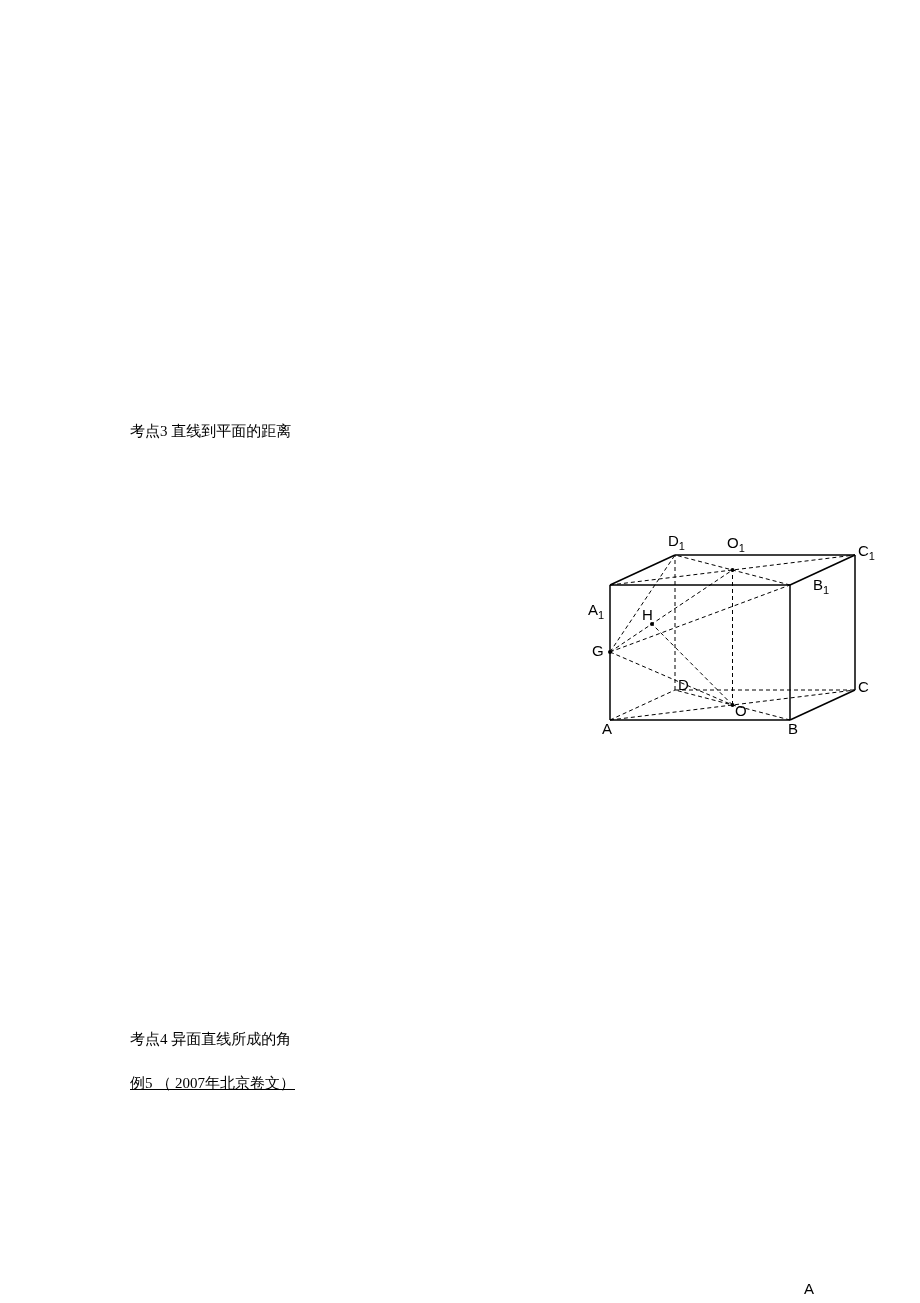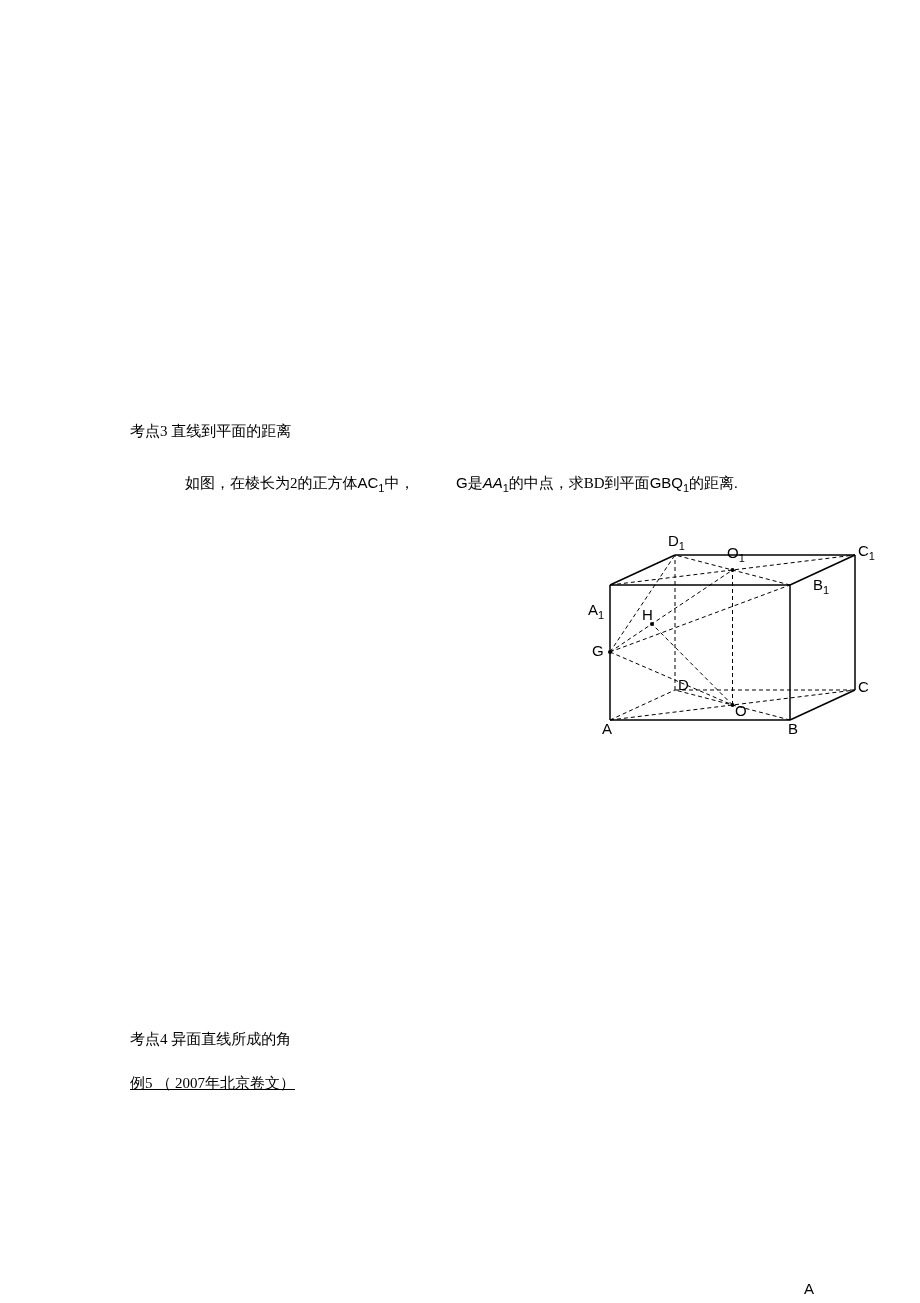--- a/index.html
+++ b/index.html
@@ -58,25 +58,20 @@
 </style>
 </head>
 <body>
 
 <div class="page">
 
   <div class="line" style="top:420px;">
     <span>考点3 直线到平面的距离</span>
   </div>
 
-  <div class="line" style="top:472px; left:185px;">
-    <span>如图，在棱长为2的正方体</span><span class="latin">AC</span><sub class="latin">1</sub><span>中，</span>
-    <span style="display:inline-block; width:34px;"></span>
-    <span class="latin">G是</span><span class="latin" style="font-style:italic;">AA</span><sub class="latin">1</sub><span>的中点，求BD到平面</span><span class="latin">GBQ</span><sub class="latin">1</sub><span>的距离.</span>
-  </div>
 
   <div class="figure-area">
     <svg viewBox="0 0 296 220">
 
       <line x1="30" y1="200" x2="210" y2="200" stroke="#000" stroke-width="1.5"></line>
       <line x1="30" y1="200" x2="30" y2="65" stroke="#000" stroke-width="1.5"></line>
       <line x1="210" y1="200" x2="210" y2="65" stroke="#000" stroke-width="1.5"></line>
       <line x1="30" y1="65" x2="210" y2="65" stroke="#000" stroke-width="1.5"></line>
       <line x1="30" y1="65" x2="95" y2="35" stroke="#000" stroke-width="1.5"></line>
       <line x1="95" y1="35" x2="275" y2="35" stroke="#000" stroke-width="1.5"></line>
@@ -120,21 +115,21 @@
     </div>
     <div class="fig-label" style="left:278px; top:22px;">
       <span>C</span><sub>1</sub>
     </div>
     <div class="fig-label" style="left:8px; top:58px;margin-top:23px;">
       <span>A</span><sub>1</sub>
     </div>
     <div class="fig-label" style="left:213px; top:56px;margin-left:20px;">
       <span>B</span><sub>1</sub>
     </div>
-    <div class="fig-label" style="left:147px; top:24px;">
+    <div class="fig-label" style="left:147px; top:14px;">
       <span>O</span><sub>1</sub>
     </div>
     <div class="fig-label" style="left:12px; top:122px;">
       <span>G</span>
     </div>
     <div class="fig-label" style="left:62px; top:86px;">
       <span>H</span>
     </div>
     <div class="fig-label" style="left:98px; top:156px;">
       <span>D</span>

